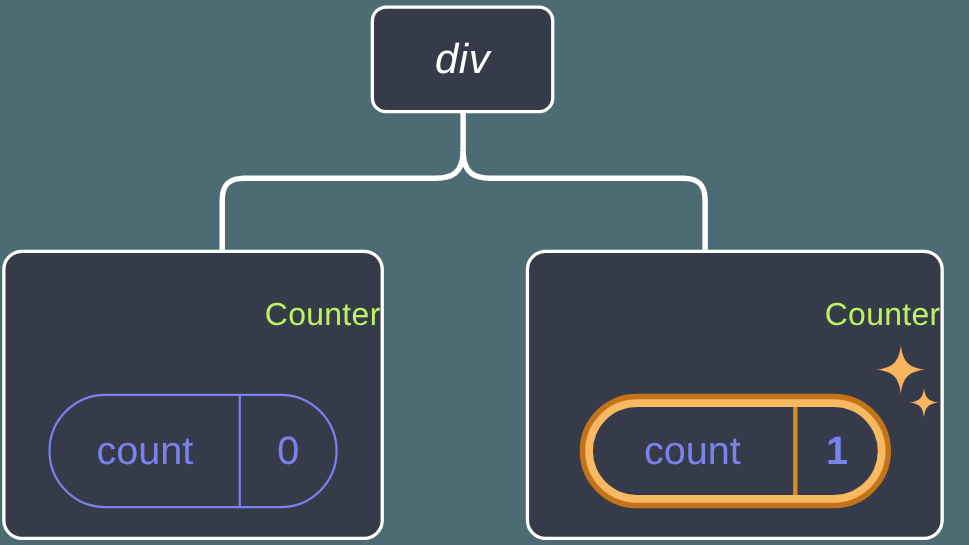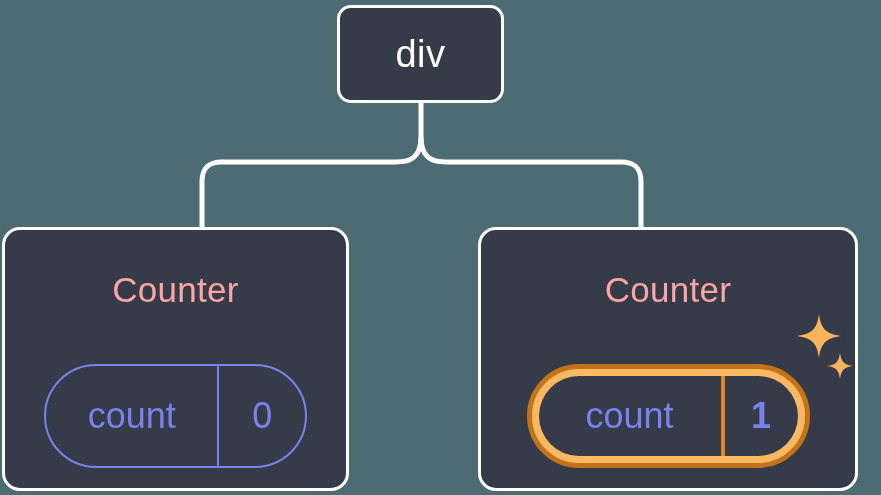--- a/index.html
+++ b/index.html
@@ -41,20 +41,21 @@
   }
   .node-root {
     left: 337px;
     top: 5px;
     width: 167px;
     height: 98px;
     border-radius: 14px;
     display: flex;
     align-items: center;
     justify-content: center;
+    font-style: italic;
   }
   .node-root .node-title {
     font-size: 38px;
     color: #ffffff;
     letter-spacing: 0.5px;
     line-height: 1;
   }
 
   .node-child {
     top: 227px;
@@ -67,23 +68,23 @@
     left: 2px;
     width: 347px;
   }
   .node-child-right {
     left: 478px;
     width: 380px;
   }
 
   .node-child .node-title {
     display: block;
-    text-align: center;
-    font-size: 35px;
-    color: #fca5a5;
+    text-align: right;
+    font-size: 29px;
+    color: #bef264;
     letter-spacing: 0.3px;
     line-height: 1;
   }
 
   
   .pill-wrap {
     position: relative;
     display: flex;
     justify-content: center;
     margin-top: 28px;

